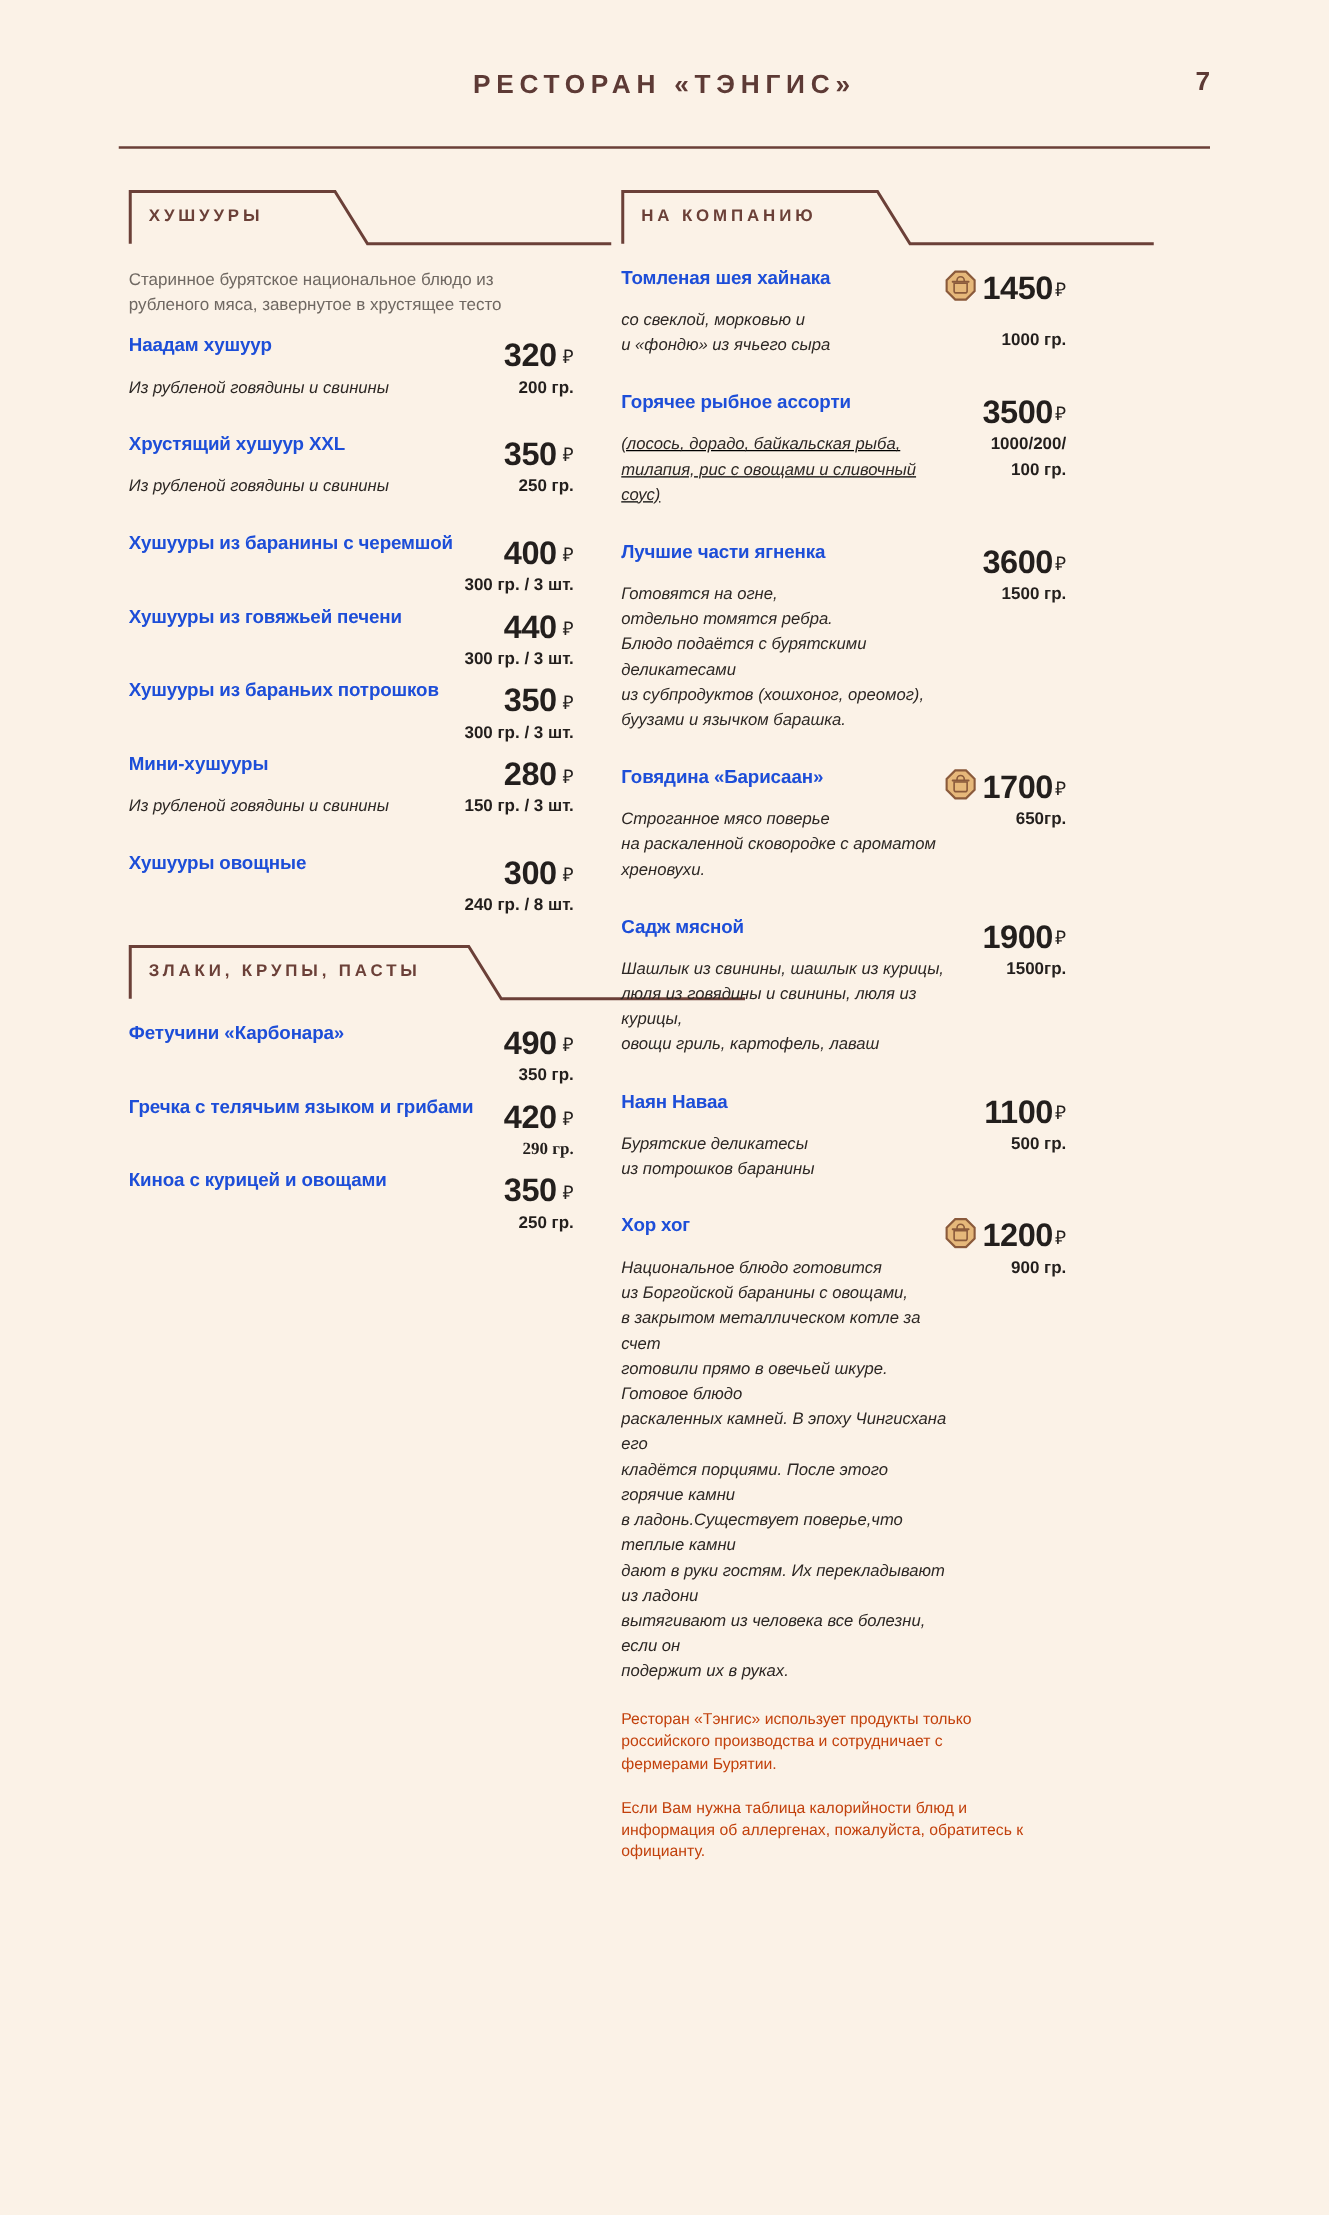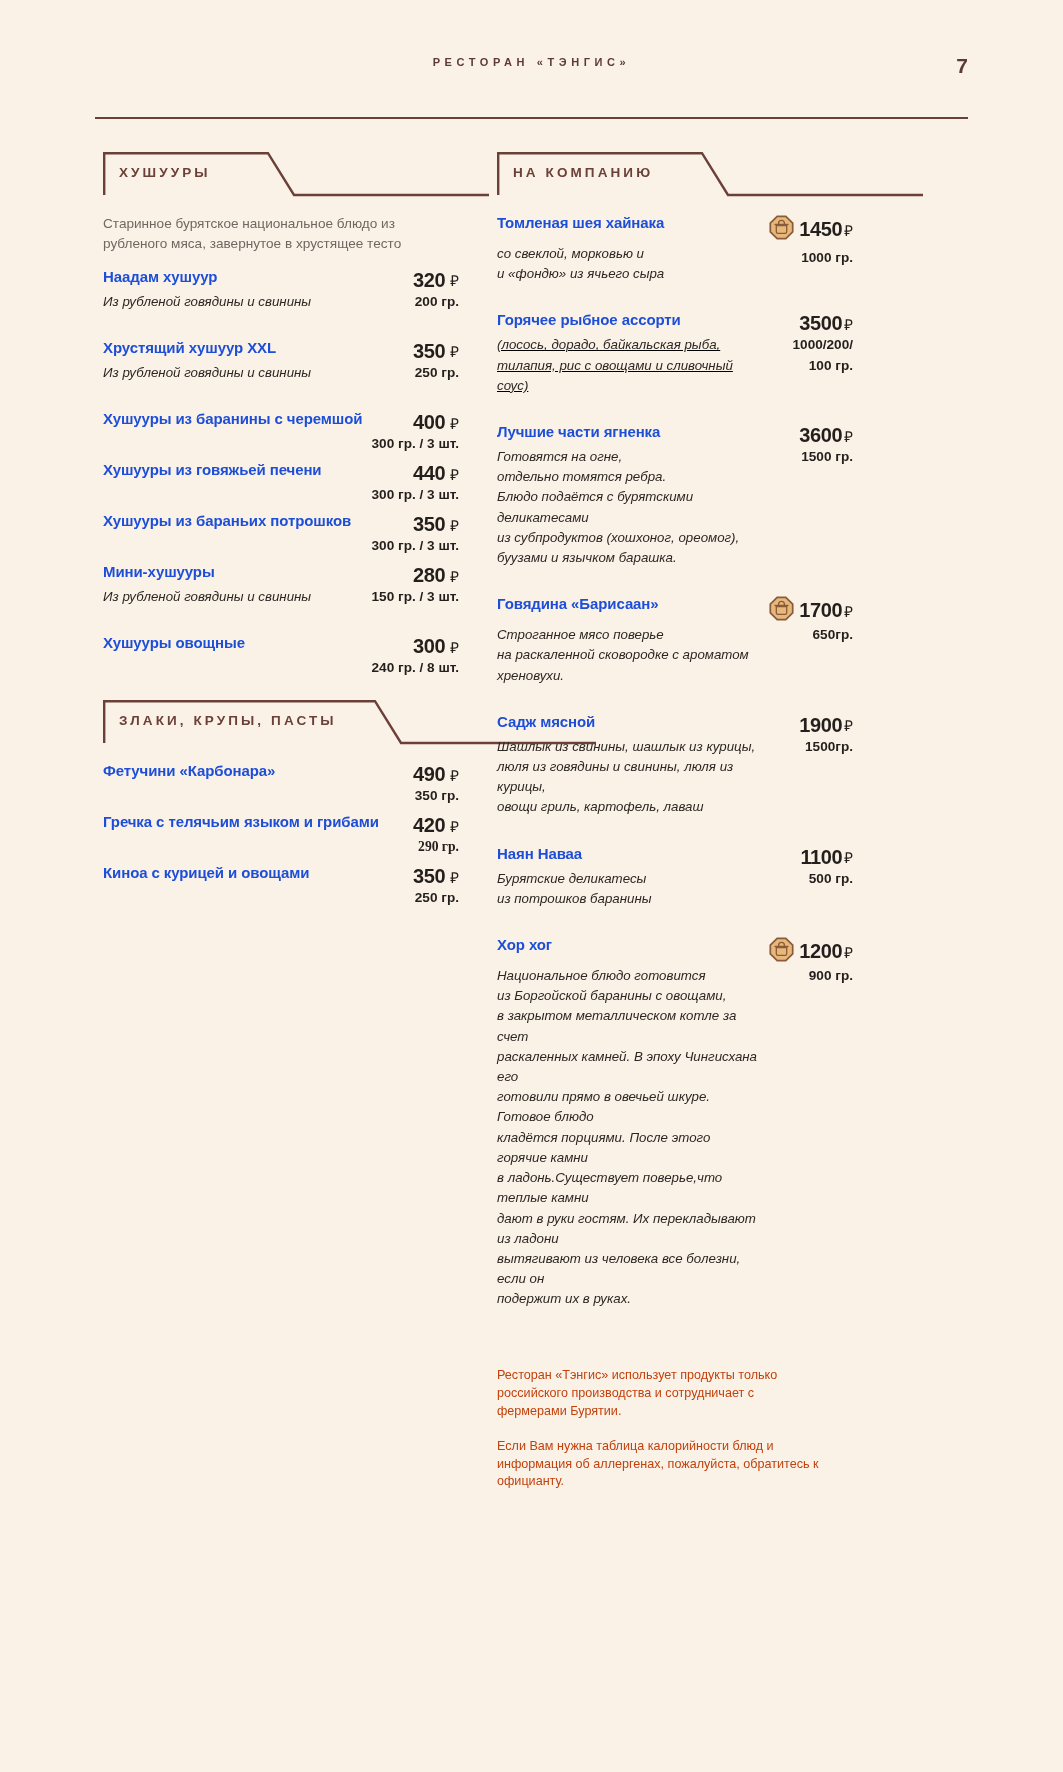--- a/index.html
+++ b/index.html
@@ -24,21 +24,21 @@
     position: absolute;
     top: 56px;
     left: 0;
     width: 1063px;
     height: 34px;
   }
   .header-title {
     position: absolute;
     left: 0; right: 0;
     text-align: center;
-    font-size: 11px;
+    font-size: 21px;
     font-weight: bold;
     letter-spacing: 4.6px;
     color: #5d3a35;
   }
   .header-pageno {
     position: absolute;
     right: 95px;
     top: -2px;
     font-size: 21px;
     font-weight: bold;
@@ -97,21 +97,21 @@
     letter-spacing: -0.1px;
   }
   .price-wrap {
     display: flex;
     align-items: center;
     flex: none;
     white-space: nowrap;
     padding-top: 1px;
   }
   .price {
-    font-size: 20px;
+    font-size: 26px;
     font-weight: bold;
     color: #231f1d;
     letter-spacing: -0.4px;
   }
   .rub {
     font-size: 15px;
     font-weight: normal;
     color: #231f1d;
     margin-left: 2px;
   }
@@ -375,21 +375,21 @@
                 </svg></span>
               <span class="price">1450</span>
               <span class="rub">₽</span>
             </div>
           </div>
           <div style="position:relative;">
             <div class="dish-desc">
               <div>со свеклой, морковью и</div>
               <div>и «фондю» из ячьего сыра</div>
             </div>
-            <div class="dish-weight" style="top:4px;">
+            <div class="dish-weight" style="top:16px;">
               <div>1000 гр.</div>
             </div>
           </div>
         </div>
         <div class="gap-md"></div>
         <div class="dish">
           <div class="dish-top">
             <div class="dish-name">Горячее рыбное ассорти</div>
             <div class="price-wrap">
               <span class="price">3500</span>
@@ -506,22 +506,22 @@
                 </svg></span>
               <span class="price">1200</span>
               <span class="rub">₽</span>
             </div>
           </div>
           <div style="position:relative;">
             <div class="dish-desc">
               <div>Национальное блюдо готовится</div>
               <div>из Боргойской баранины с овощами,</div>
               <div>в закрытом металлическом котле за счет</div>
+              <div>готовили прямо в овечьей шкуре. Готовое блюдо</div>
               <div>раскаленных камней. В эпоху Чингисхана его</div>
-              <div>готовили прямо в овечьей шкуре. Готовое блюдо</div>
               <div>кладётся порциями. После этого горячие камни</div>
               <div>в ладонь.Существует поверье,что теплые камни</div>
               <div>дают в руки гостям. Их перекладывают из ладони</div>
               <div>вытягивают из человека все болезни, если он</div>
               <div>подержит их в руках.</div>
             </div>
             <div class="dish-weight" style="top:0;">
               <div>900 гр.</div>
             </div>
           </div>

